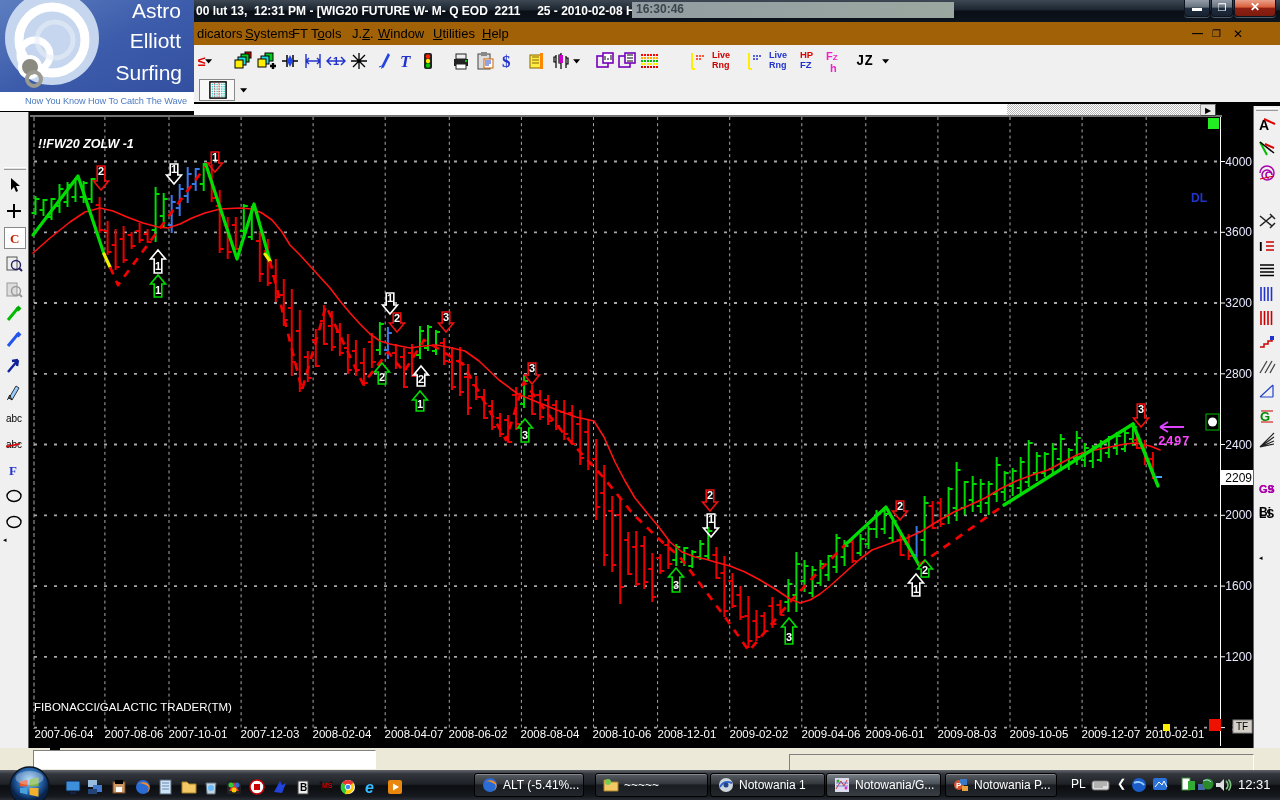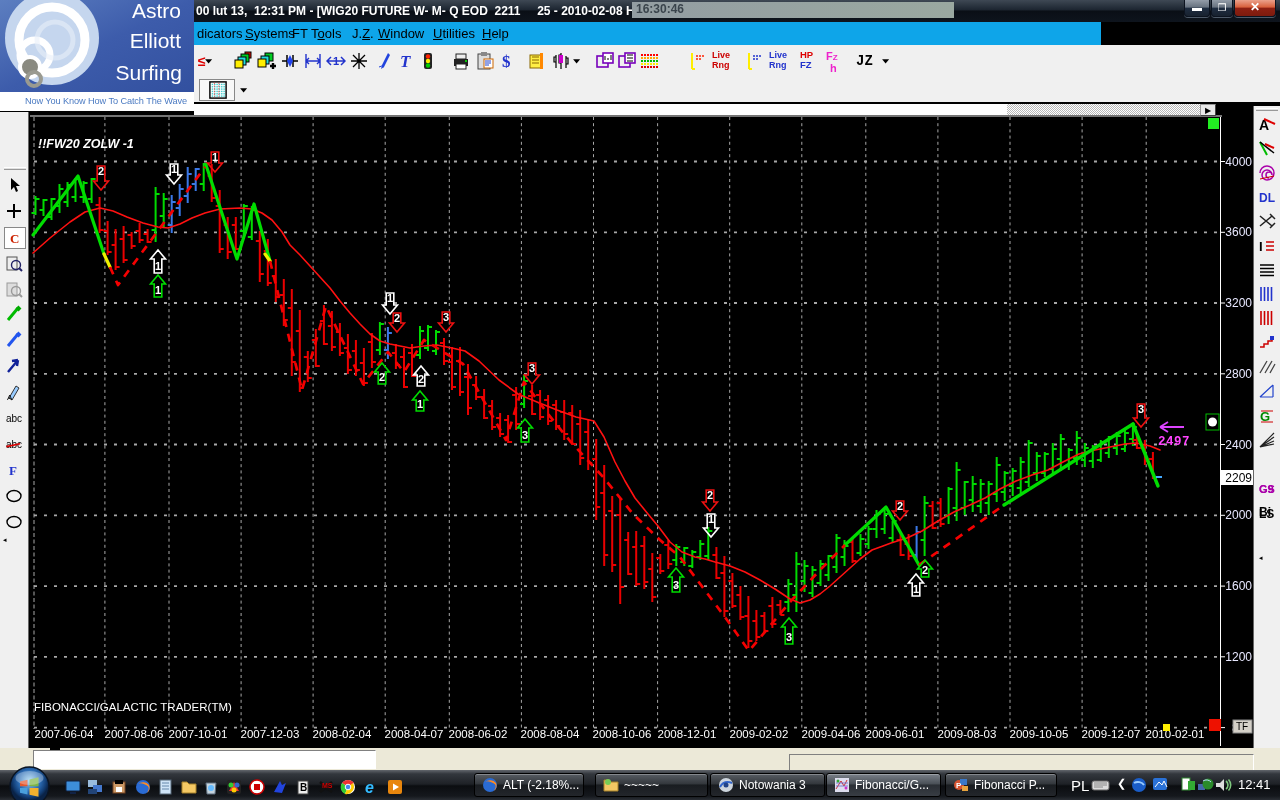--- a/index.html
+++ b/index.html
@@ -1,20 +1,20 @@
 <!DOCTYPE html>
 <html><head><meta charset="utf-8"><style>
 *{margin:0;padding:0;box-sizing:border-box}
 html,body{width:1280px;height:800px;overflow:hidden;background:#000;font-family:"Liberation Sans",sans-serif}
 #root{position:relative;width:1280px;height:800px}
 .abs{position:absolute}
 #titlebar{left:0;top:0;width:1280px;height:22px;background:linear-gradient(#3e4854,#1c2530 45%,#0a0f16 50%,#0e141d);z-index:5}
 #titletext{left:196px;top:4px;color:#fff;font-size:12px;font-weight:bold;white-space:pre;z-index:6}
 #titleoverlay{left:632px;top:2px;width:322px;height:16px;background:linear-gradient(90deg,#939da2,#9aa8a0);z-index:7;color:#3a444c;font-size:12px;font-weight:bold;padding-left:4px}
-#menubar{left:0;top:22px;width:1101px;height:23px;background:#0ea5e9;z-index:5;color:#000;font-size:13px}
+#menubar{left:0;top:22px;width:1280px;height:23px;background:#a16207;z-index:5;color:#000;font-size:13px}
 .mi{position:absolute;top:4px}
 #toolbar1{left:0;top:45px;width:1280px;height:33px;background:#f0f0f0;z-index:5}
 #toolbar2{left:0;top:78px;width:1280px;height:24px;background:#f0f0f0;z-index:5}
 #blackline{left:194px;top:101.5px;width:1086px;height:2.5px;background:#000;z-index:6}
 #scrollstrip{left:194px;top:104px;width:1021px;height:11px;background:#fff;z-index:6}
 #scrollcheck{left:1007px;top:104px;width:193px;height:11px;background-color:#fff;background-image:linear-gradient(45deg,#b8b8b8 25%,transparent 25%,transparent 75%,#b8b8b8 75%),linear-gradient(45deg,#b8b8b8 25%,transparent 25%,transparent 75%,#b8b8b8 75%);background-size:2px 2px;background-position:0 0,1px 1px;z-index:7}
 #scrollarrow{left:1200px;top:104px;width:16px;height:12px;background:#e8e8e8;border:1px solid #999;border-right-color:#444;border-bottom-color:#444;z-index:7;font-size:8px;text-align:center;line-height:11px;color:#000}
 #logo{left:0;top:0;width:194px;height:92px;z-index:10;overflow:hidden}
 #logowhite{left:0;top:92px;width:194px;height:19px;background:#fff;z-index:10}
 #tagline{left:25px;top:96px;width:170px;color:#4a7ac2;font-size:9.2px;letter-spacing:-0.1px;z-index:11;white-space:nowrap}
@@ -22,21 +22,21 @@
 #leftbar{left:0;top:112px;width:29px;height:636px;background:#f0f0f0;border-right:1px solid #666;z-index:4}
 #rightbar{left:1253px;top:106px;width:27px;height:642px;background:#f0f0f0;border-left:1px solid #666;z-index:4}
 #statusstrip{left:0;top:748px;width:1280px;height:22px;background:#ece9d8;z-index:5}
 #sunkL{left:33px;top:750px;width:343px;height:19px;background:#fff;border:1px solid;border-color:#808080 #fff #fff #808080;z-index:6}
 #sunkR{left:789px;top:754px;width:465px;height:17px;background:#ece9d8;border:1px solid;border-color:#808080 #fff #fff #808080;z-index:6}
 #taskbar{left:0;top:770px;width:1280px;height:30px;background:linear-gradient(#62666c,#33373d 13%,#1e2126 47%,#0b0d10 53%,#15181d 87%,#2a2e34);z-index:12}
 .tbtn{position:absolute;top:773px;height:24px;border-radius:3px;border:1px solid #000;background:linear-gradient(#585d63,#33373c 45%,#191c20 50%,#23262b);box-shadow:inset 0 1px 0 rgba(255,255,255,.28);z-index:13;color:#fff;font-size:12px}
 .tbtn .lbl{position:absolute;left:28px;top:4px;white-space:nowrap}
 .ticon{position:absolute;width:16px;height:16px;top:3px;left:7px}
 .qicon{position:absolute;top:779px;width:16px;height:16px;z-index:13;border-radius:3px}
-.tray{position:absolute;color:#fff;font-size:15px;z-index:13}
+.tray{position:absolute;color:#fff;font-size:12px;z-index:13}
 </style></head><body>
 <div id="root">
 <div id="titlebar" class="abs"></div><div id="titletext" class="abs">00 lut 13,  12:31 PM - [WIG20 FUTURE W- M- Q EOD  2211     25 - 2010-02-08 HEIKIN-ASHI</div><div id="titleoverlay" class="abs">16:30:46</div><div class="wbtn" style="left:1184px;width:26px;background:linear-gradient(#939ca8,#67727f 45%,#1f2d41 50%,#18222f)"><b>▬</b></div><div class="wbtn" style="left:1211px;width:22px;background:linear-gradient(#939ca8,#67727f 45%,#1f2d41 50%,#18222f)">❐</div><div class="wbtn" style="left:1234px;width:42px;background:linear-gradient(#eba18b,#d85f3b 45%,#8f2012 50%,#7d1b0e);font-size:12px"><b>✕</b></div><div id="menubar" class="abs">
       <span class="mi" style="left:197px">dicators</span>
       <span class="mi" style="left:245px"><u>S</u>ystems</span>
       <span class="mi" style="left:292px">FT T<u>o</u>ols</span>
       <span class="mi" style="left:352px">J.<u>Z</u>.</span>
       <span class="mi" style="left:378px"><u>W</u>indow</span>
       <span class="mi" style="left:433px"><u>U</u>tilities</span>
       <span class="mi" style="left:482px"><u>H</u>elp</span>
@@ -243,21 +243,21 @@
       </svg></div><div class="abs" style="left:3px;top:536px;z-index:5;font-size:7px;color:#000;line-height:7px">◂</div><div id="rightbar" class="abs"></div><div class="abs" style="left:1256px;top:108px;width:22px;height:3px;border-top:1px solid #fff;border-bottom:1px solid #999;background:#e0e0e0;z-index:5"></div><div class="abs" style="left:1257px;top:114px;width:20px;height:20px;z-index:5"><svg width="20" height="20" viewBox="0 0 20 20">
         <text x="2" y="16" font-size="14" font-weight="bold" fill="#000">A</text>
         <path d="M7 5 L18 10" stroke="#dd0000" stroke-width="2"></path>
       </svg></div><div class="abs" style="left:1257px;top:138px;width:20px;height:20px;z-index:5"><svg width="20" height="20" viewBox="0 0 20 20">
         <path d="M3 4 L10 17" stroke="#00bb00" stroke-width="2"></path>
         <path d="M3 4 L17 15" stroke="#000" stroke-width="1.5"></path>
         <path d="M8 6 l9 4" stroke="#dd0000" stroke-width="2"></path>
       </svg></div><div class="abs" style="left:1257px;top:163px;width:20px;height:20px;z-index:5"><svg width="20" height="20" viewBox="0 0 20 20">
         <path d="M10 10 m-7 0 a7 7 0 1 1 7 7 a5 5 0 1 1 5 -5 a3 3 0 1 0 -3 3" fill="none" stroke="#aa00aa" stroke-width="1.5"></path>
         <path d="M3 16 l14 -3" stroke="#cc0000"></path>
-      </svg></div><div class="abs" style="left:1257px;top:187px;width:20px;height:20px;z-index:5"><svg width="20" height="20" viewBox="0 0 20 20">
+      </svg></div><div class="abs" style="left:1189px;top:187px;width:20px;height:20px;z-index:5"><svg width="20" height="20" viewBox="0 0 20 20">
         <text x="2" y="15" font-size="12" font-weight="bold" fill="#2233cc">DL</text>
       </svg></div><div class="abs" style="left:1257px;top:211px;width:20px;height:20px;z-index:5"><svg width="20" height="20" viewBox="0 0 20 20">
         <path d="M3 5 l12 10 M3 15 l12 -10 M13 3 l5 5 M13 17 l5 -5" stroke="#222" stroke-width="1.5" fill="none"></path>
       </svg></div><div class="abs" style="left:1257px;top:236px;width:20px;height:20px;z-index:5"><svg width="20" height="20" viewBox="0 0 20 20">
         <text x="2" y="15" font-size="13" font-weight="bold" fill="#000">I</text>
         <path d="M9 6 h8 M9 10 h8 M9 14 h8" stroke="#cc0000" stroke-width="1.4"></path>
       </svg></div><div class="abs" style="left:1257px;top:260px;width:20px;height:20px;z-index:5"><svg width="20" height="20" viewBox="0 0 20 20">
         <path d="M3 5 h14 M3 8.5 h14 M3 12 h14 M3 15.5 h14" stroke="#000" stroke-width="1.6"></path>
       </svg></div><div class="abs" style="left:1257px;top:284px;width:20px;height:20px;z-index:5"><svg width="20" height="20" viewBox="0 0 20 20">
         <path d="M4 3 v14 M7.5 3 v14 M11 3 v14 M14.5 3 v14" stroke="#2233cc" stroke-width="1.6"></path>
@@ -342,49 +342,49 @@
         <path d="M8 8 L2 4 a7.5 7.5 0 0 1 12 0 z" fill="#e33"></path>
         <path d="M8 8 L2 4 a7.5 7.5 0 0 0 3 11 z" fill="#3c3"></path>
         <path d="M8 8 l5 -4 a7.5 7.5 0 0 1 -8 11 z" fill="#fc0"></path>
         <circle cx="8" cy="8" r="2.8" fill="#48e" stroke="#fff"></circle>
       </svg></div><div class="qicon" style="left:364px"><svg width="16" height="16" viewBox="0 0 16 16">
         <text x="1" y="14" font-size="16" fill="#3bf" font-weight="bold" font-style="italic">e</text>
       </svg></div><div class="qicon" style="left:387px"><svg width="16" height="16" viewBox="0 0 16 16">
         <rect x="1" y="1" width="14" height="14" rx="2" fill="#e8860d"></rect>
         <path d="M6 4.5 l6 3.5 -6 3.5 z" fill="#fff"></path>
       </svg></div><div class="tbtn" style="left:474px;width:110px;">
-      <span class="lbl">ALT (-2.18%...</span>
+      <span class="lbl">ALT (-5.41%...</span>
       <span class="ticon"><svg width="16" height="16" viewBox="0 0 16 16">
           <circle cx="8" cy="8" r="7" fill="#2a6bd4"></circle>
           <path d="M3 5 a8 8 0 0 1 11 1 a7 7 0 0 1 -2 8 q4 -6 -1 -8 q-5 -3 -8 -1z" fill="#ff8b22"></path>
         </svg></span>
     </div><div class="tbtn" style="left:595px;width:113px;">
       <span class="lbl">~~~~~</span>
       <span class="ticon"><svg width="16" height="16" viewBox="0 0 16 16">
           <path d="M1 3 h5 l2 2 h7 v9 h-14 z" fill="#f4c864" stroke="#a8822a"></path>
           <circle cx="5" cy="5" r="3" fill="#7c5"></circle>
         </svg></span>
     </div><div class="tbtn" style="left:710px;width:115px;">
-      <span class="lbl">Notowania 3</span>
+      <span class="lbl">Notowania 1</span>
       <span class="ticon"><svg width="16" height="16" viewBox="0 0 16 16">
           <circle cx="8" cy="8" r="7" fill="#cdd5dd"></circle>
           <path d="M2 10 q4 -7 12 -4" stroke="#36c" stroke-width="2" fill="none"></path>
           <circle cx="8" cy="8" r="2.5" fill="#248"></circle>
         </svg></span>
     </div><div class="tbtn" style="left:826px;width:115px;background:linear-gradient(#7a8089,#4a5057 45%,#2a2e34 50%,#383d44);">
-      <span class="lbl">Fibonacci/G...</span>
+      <span class="lbl">Notowania/G...</span>
       <span class="ticon"><svg width="16" height="16" viewBox="0 0 16 16">
           <rect x="1" y="1" width="14" height="14" fill="#dde"></rect>
           <path d="M2 12 L7 4 l3 5 3 -6" stroke="#c33" fill="none"></path>
           <path d="M2 6 h12 M2 9 h12" stroke="#66c" stroke-width="0.8"></path>
           <circle cx="4" cy="4" r="1.5" fill="#3a3"></circle>
           <circle cx="12" cy="11" r="1.5" fill="#c3c"></circle>
         </svg></span>
     </div><div class="tbtn" style="left:945px;width:112px;">
-      <span class="lbl">Fibonacci P...</span>
+      <span class="lbl">Notowania P...</span>
       <span class="ticon"><svg width="16" height="16" viewBox="0 0 16 16">
           <circle cx="6" cy="8" r="5" fill="#d35230"></circle>
           <rect x="7" y="2" width="7" height="6" fill="#3a78c8"></rect>
           <rect x="9" y="9" width="6" height="5" fill="#e8a33d"></rect>
           <text x="3" y="11" font-size="8" fill="#fff" font-weight="bold">P</text>
         </svg></span>
     </div><div class="tray" style="left:1071px;top:777px">PL</div><div class="tray" style="left:1091px;top:777px"><svg width="20" height="16">
         <rect x="1" y="4" width="17" height="9" rx="2" fill="#ddd" stroke="#666"></rect>
         <path d="M3 6 h13 M3 8 h13 M3 10 h9" stroke="#888"></path>
       </svg></div><div class="tray" style="left:1117px;top:777px;font-size:11px">❮</div><div class="tray" style="left:1131px;top:777px"><svg width="17" height="16">
@@ -396,21 +396,21 @@
       </svg></div><div class="tray" style="left:1180px;top:776px"><svg width="17" height="16">
         <rect x="2" y="2" width="8" height="12" fill="#fff" stroke="#383"></rect>
         <rect x="8" y="5" width="7" height="9" fill="#3a3"></rect>
       </svg></div><div class="tray" style="left:1197px;top:776px"><svg width="17" height="16">
         <rect x="1" y="8" width="7" height="6" fill="#46a"></rect>
         <circle cx="11" cy="8" r="5.5" fill="#2a8a2a"></circle>
         <path d="M6 5 a6 6 0 0 1 8 1" stroke="#bdf" fill="none"></path>
       </svg></div><div class="tray" style="left:1214px;top:776px"><svg width="18" height="18">
         <path d="M2 7 h4 l4 -4 v12 l-4 -4 h-4 z" fill="#ddd"></path>
         <path d="M12 5 a5 5 0 0 1 0 8 M14.5 3.5 a8 8 0 0 1 0 11" stroke="#7ec87e" fill="none" stroke-width="1.6"></path>
-      </svg></div><div class="tray" style="left:1238px;top:777px;font-size:13px">12:41</div><svg id="chart" width="1280" height="800" viewBox="0 0 1280 800">
+      </svg></div><div class="tray" style="left:1238px;top:777px;font-size:13px">12:31</div><svg id="chart" width="1280" height="800" viewBox="0 0 1280 800">
       <rect x="0" y="103" width="1280" height="645" fill="#000"></rect>
       <line x1="30" y1="116" x2="1222" y2="116" stroke="#e8e8e8"></line>
       <line x1="34.0" y1="117" x2="34.0" y2="729" stroke="#a8a8a8" stroke-dasharray="4 2.5"></line>
       <line x1="104.9" y1="117" x2="104.9" y2="729" stroke="#a8a8a8" stroke-dasharray="3 3.2"></line>
       <line x1="169.0" y1="117" x2="169.0" y2="729" stroke="#a8a8a8" stroke-dasharray="3 3.2"></line>
       <line x1="241.1" y1="117" x2="241.1" y2="729" stroke="#a8a8a8" stroke-dasharray="3 3.2"></line>
       <line x1="313.1" y1="117" x2="313.1" y2="729" stroke="#a8a8a8" stroke-dasharray="3 3.2"></line>
       <line x1="385.2" y1="117" x2="385.2" y2="729" stroke="#a8a8a8" stroke-dasharray="3 3.2"></line>
       <line x1="449.3" y1="117" x2="449.3" y2="729" stroke="#a8a8a8" stroke-dasharray="3 3.2"></line>
       <line x1="521.4" y1="117" x2="521.4" y2="729" stroke="#a8a8a8" stroke-dasharray="3 3.2"></line>

